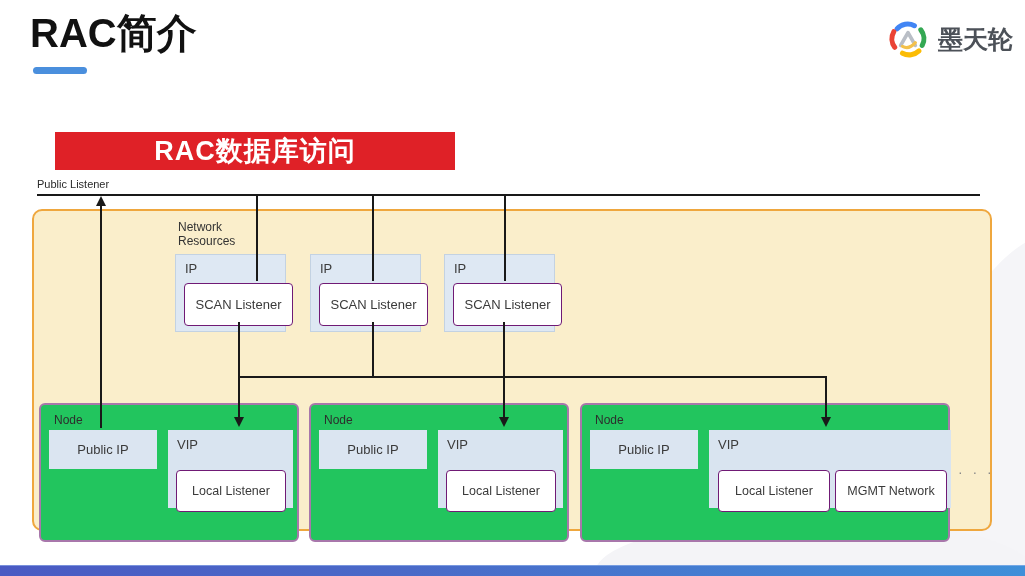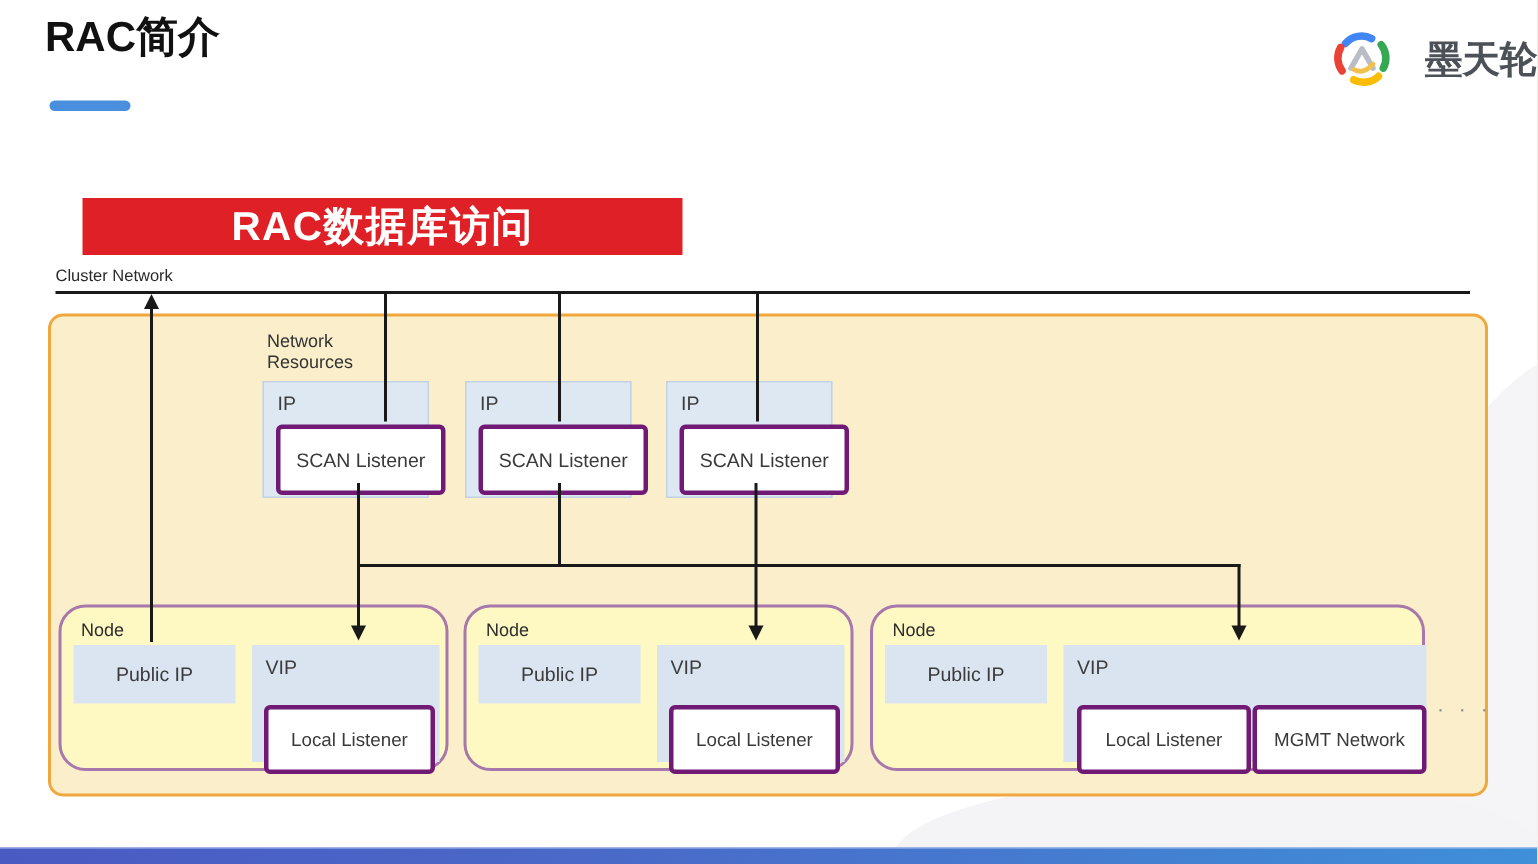--- a/index.html
+++ b/index.html
@@ -1,26 +1,26 @@
 <!DOCTYPE html>
 <html><head>
 <meta charset="utf-8">
 <style>
   html,body{margin:0;padding:0;background:#e8e8e8;}
   .slide{position:relative;width:1025px;height:576px;background:#ffffff;overflow:hidden;
          font-family:"Liberation Sans", sans-serif;}
 
   
-  .page-title{position:absolute;left:30px;top:6px;font-size:28px;font-weight:bold;color:#111;
+  .page-title{position:absolute;left:30px;top:6px;font-size:40px;font-weight:bold;color:#111;
               letter-spacing:0px;z-index:2}
   .title-underline{position:absolute;left:33px;top:67px;width:54px;height:7px;background:#4a8fdd;
               border-radius:3.5px;z-index:2}
   .logo{position:absolute;left:886px;top:17px;display:flex;align-items:center;z-index:2}
   .logo svg{width:44px;height:44px}
-  .brand-name{font-size:25px;font-weight:bold;color:#4c5158;margin-left:20px}
+  .brand-name{font-size:25px;font-weight:bold;color:#4c5158;margin-left:8px}
 
   
   .sw1{position:absolute;left:935px;top:225px;width:200px;height:350px;border-radius:50%;
        background:#f5f5f8;transform:rotate(16deg);z-index:0}
   .sw2{position:absolute;left:595px;top:518px;width:440px;height:110px;border-radius:50%;
        background:#f4f4f7;z-index:0}
 
   
   .banner{position:absolute;left:55px;top:132px;width:400px;height:38px;background:#df2127;
           color:#fff;font-size:27px;font-weight:bold;letter-spacing:1px;display:flex;
@@ -34,35 +34,35 @@
   .cluster{position:absolute;left:32px;top:209px;width:960px;height:322px;background:#faeecb;
            border:2px solid #efa73e;border-radius:10px;box-sizing:border-box;z-index:1}
   .cluster-label{position:absolute;left:178px;top:220px;width:72px;font-size:12px;color:#333;
            line-height:1.2;z-index:2}
 
   
   .ipbox{position:absolute;top:254px;width:111px;height:78px;background:#dee8f3;
          border:1px solid #c3d2e2;box-sizing:border-box;z-index:2}
   .ip1{left:175px}.ip2{left:310px}.ip3{left:444px}
   .ipbox .tag{position:absolute;left:9px;top:6px;font-size:13px;color:#3c3c3c}
-  .whitebox{position:absolute;background:#fff;border:3px solid #701a75;border-radius:4px;
+  .whitebox{position:absolute;background:#fff;border:1px solid #701a75;border-radius:4px;
          display:flex;align-items:center;justify-content:center;font-size:13px;color:#3a3a3a;z-index:4}
   .ipbox .whitebox{left:8px;top:28px;width:107px;height:41px}
 
   
   .vline{position:absolute;width:2px;background:#191919;z-index:3}
   .hline{position:absolute;height:2px;background:#191919;z-index:3}
   .arr-up{position:absolute;width:0;height:0;border-left:5px solid transparent;
           border-right:5px solid transparent;border-bottom:10px solid #191919;z-index:3}
   .arr-down{position:absolute;width:0;height:0;border-left:5px solid transparent;
           border-right:5px solid transparent;border-top:10px solid #191919;z-index:3}
 
   
-  .node{position:absolute;top:403px;height:111px;background:#fef9c3;border:2px solid #a877ab;
-        border-radius:18px;box-sizing:border-box;z-index:2}
+  .node{position:absolute;top:403px;height:139px;background:#22c55e;border:2px solid #a877ab;
+        border-radius:6px;box-sizing:border-box;z-index:2}
   .n1{left:39px;width:260px}.n2{left:309px;width:260px}.n3{left:580px;width:370px}
   .node .nlabel{position:absolute;left:13px;top:8px;font-size:12px;color:#2d2d2d}
   .pubip{position:absolute;left:8px;top:25px;width:108px;height:39px;background:#dbe5f1;
          display:flex;align-items:center;justify-content:center;font-size:13px;color:#3a3a3a}
   .vip{position:absolute;left:127px;top:25px;width:125px;height:78px;background:#d9e4f0}
   .n3 .vip{width:242px}
   .vip .vlabel{position:absolute;left:9px;top:7px;font-size:13px;color:#3c3c3c}
   .vip .whitebox{left:8px;top:40px;width:108px;height:40px;font-size:12.5px}
   .n3 .vip .whitebox.l0{left:9px;width:110px}
   .n3 .vip .whitebox.l1{left:126px;width:110px}
@@ -96,21 +96,21 @@
         <path d="M9.5 33 A15.5 15.5 0 0 1 8.5 16" stroke="#ea4335"></path>
       </g>
       <path d="M16 31 L24 17 L32 31" fill="none" stroke="#b9bec6" stroke-width="4" stroke-linecap="round" stroke-linejoin="round"></path>
       <path d="M18 32 Q25 36 32 28" fill="none" stroke="#f3c14b" stroke-width="3.5" stroke-linecap="round"></path>
     </svg>
     <span class="brand-name">墨天轮</span>
   </div>
 
   <div class="banner">RAC数据库访问</div>
 
-  <div class="pn-label">Cluster Network</div>
+  <div class="pn-label">Public Listener</div>
   <div class="pn-line"></div>
 
   <div class="cluster"></div>
   <div class="cluster-label">Network Resources</div>
 
   <div class="ipbox ip1">
     <span class="tag">IP</span>
     <div class="whitebox">SCAN Listener</div>
   </div>
   <div class="ipbox ip2">

